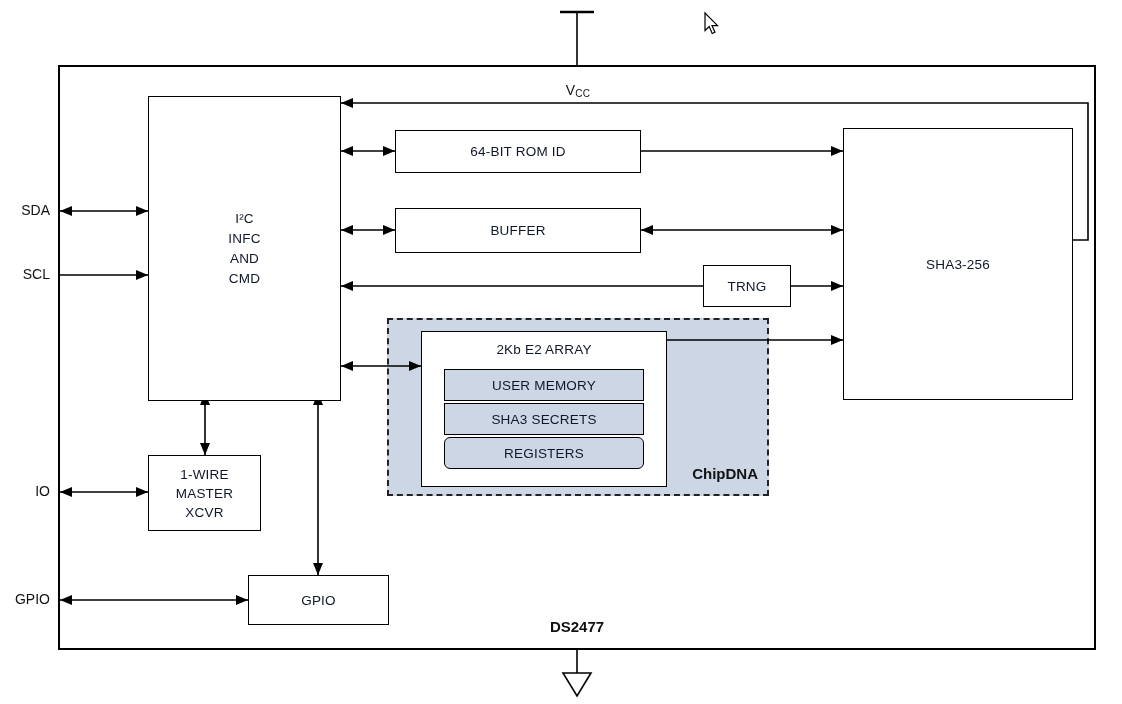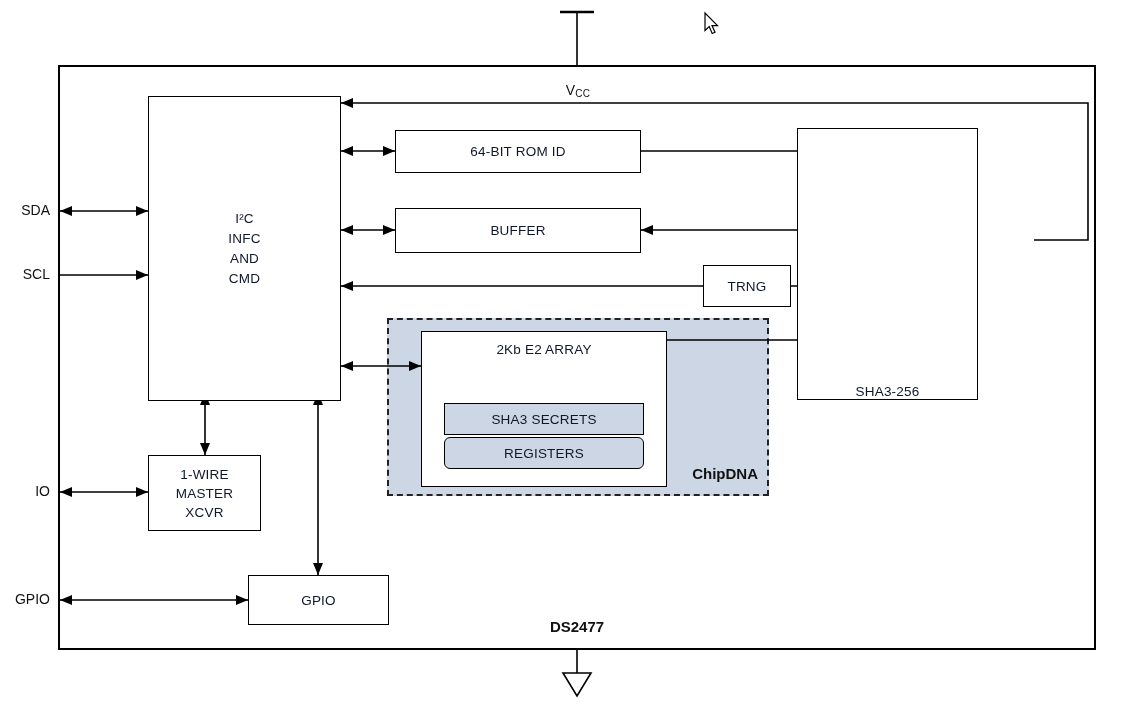--- a/index.html
+++ b/index.html
@@ -12,21 +12,21 @@
   svg.wires { position:absolute; left:0; top:0; width:1122px; height:704px; z-index:2; pointer-events:none; }
   .block { position:absolute; border:1.5px solid #000; background:#fff; z-index:3;
            display:flex; align-items:center; justify-content:center; text-align:center;
            font-size:13.5px; color:#0f172a; letter-spacing:0.2px; }
   .stack { line-height:20px; }
   .stack3 { line-height:19px; }
   .i2c-block   { left:148px; top:96px;  width:193px; height:305px; }
   .rom-block   { left:395px; top:130px; width:246px; height:43px; }
   .buffer-block{ left:395px; top:208px; width:246px; height:45px; }
   .trng-block  { left:703px; top:265px; width:88px;  height:42px; }
-  .sha3-block  { left:797px; top:128px; width:181px; height:272px;align-items:flex-end; }
+  .sha3-block  { left:843px; top:128px; width:230px; height:272px; }
   .e2-block    { left:421px; top:331px; width:246px; height:156px; display:block; }
   .e2-title    { position:absolute; left:0; top:10px; width:100%; text-align:center; font-size:13.5px; }
   .e2-row      { position:absolute; left:22px; width:200px; height:32px; background:#ccd6e4;
                  border:1.5px solid #000; display:flex; align-items:center; justify-content:center;
                  font-size:13.5px; }
   .e2-row-0 { top:37px; } .e2-row-1 { top:71px; } .e2-row-2 { top:105px;border-radius:6px; }
   .onewire-block { left:148px; top:455px; width:113px; height:76px; }
   .gpio-block    { left:248px; top:575px; width:141px; height:50px; }
   .label { position:absolute; font-size:14px; color:#111; z-index:4; }
   .pin-label { left:6px; width:44px; text-align:right; }
@@ -113,20 +113,23 @@
   <div class="block buffer-block">
     <span>BUFFER</span>
   </div>
 
   <div class="block sha3-block">
     <span>SHA3-256</span>
   </div>
 
   <div class="block e2-block">
     <div class="e2-title">2Kb E2 ARRAY</div>
+    <div class="e2-row e2-row-0">
+      <span>USER MEMORY</span>
+    </div>
     <div class="e2-row e2-row-1">
       <span>SHA3 SECRETS</span>
     </div>
     <div class="e2-row e2-row-2">
       <span>REGISTERS</span>
     </div>
   </div>
 
   <div class="block onewire-block">
     <div class="stack3">

